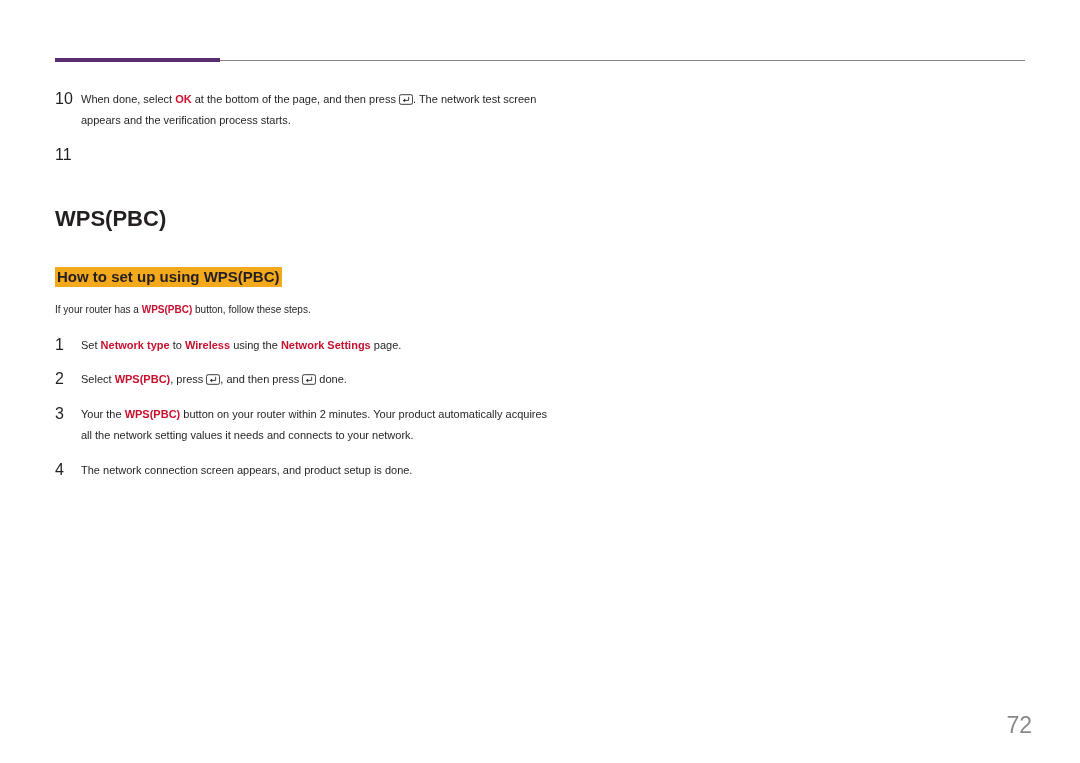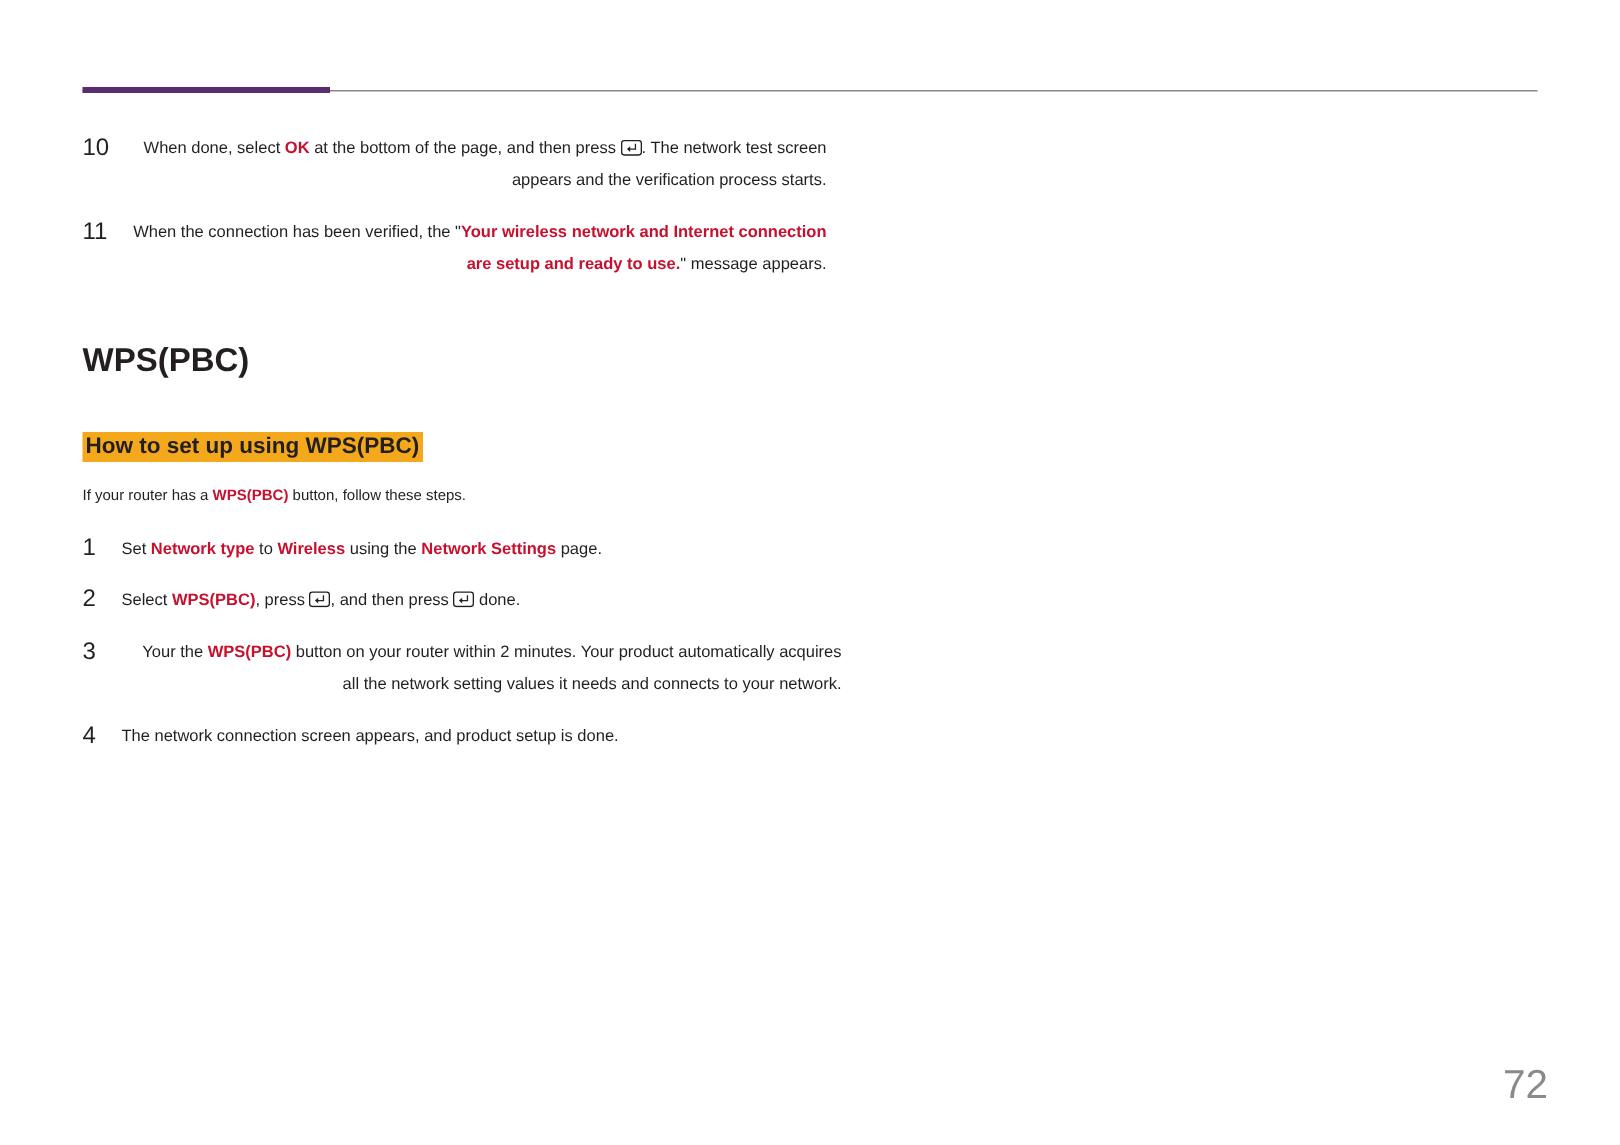--- a/index.html
+++ b/index.html
@@ -44,21 +44,20 @@
     color: #231f20;
     text-align: left;
     line-height: 1.3;
   }
   .step-text {
     font-size: 11px;
     line-height: 1.9;
     color: #231f20;
     max-width: 470px;
     font-weight: 400;
-    text-align: right;
   }
   .bold-accent { color: #c8102e; font-weight: 700; }
   .section-title {
     font-size: 22px;
     font-weight: 700;
     color: #231f20;
     margin-top: 40px;
     margin-bottom: 18px;
     letter-spacing: 0px;
   }
@@ -84,21 +83,21 @@
   .enter-icon {
     display: inline-block;
     vertical-align: -2px;
     width: 14px;
     height: 11px;
   }
   .page-number {
     position: absolute;
     bottom: 24px;
     right: 48px;
-    font-size: 27px;
+    font-size: 23px;
     font-weight: 300;
     color: #8a8a8a;
     font-family: "Segoe UI Light", "Helvetica Neue", Arial, sans-serif;
   }
 </style>
 </head>
 <body>
 
 <div class="page">
 
@@ -110,21 +109,20 @@
       <div class="step-row">
         <div class="step-num">10</div>
         <div class="step-text"><span>When done, select </span><span class="bold-accent">OK</span><span> at the bottom of the page, and then press </span><span class="enter-icon"><svg viewBox="0 0 16 12" width="14" height="11">
               <rect x="0.5" y="0.5" width="15" height="11" rx="2" fill="none" stroke="#231f20" stroke-width="1"></rect>
               <path d="M11 3 L11 7 L5.5 7" fill="none" stroke="#231f20" stroke-width="1"></path>
               <path d="M7 4.8 L4.5 7 L7 9.2 Z" fill="#231f20"></path>
             </svg></span><span>. The network test screen appears and the verification process starts.</span></div>
       </div>
       <div class="step-row">
         <div class="step-num">11</div>
-        <div class="step-text"><span>When the connection has been verified, the "</span><span class="bold-accent">Your wireless network and Internet connection are setup and ready to use.</span><span>" message appears.</span></div>
       </div>
     </div>
 
   <h2 class="section-title">WPS(PBC)</h2>
 
   <div class="sub-title-wrap">
     <span class="sub-title">How to set up using WPS(PBC)</span>
   </div>
 
   <p class="intro-text" id="intro-text"><span>If your router has a </span><span class="bold-accent">WPS(PBC)</span><span> button, follow these steps.</span></p>

